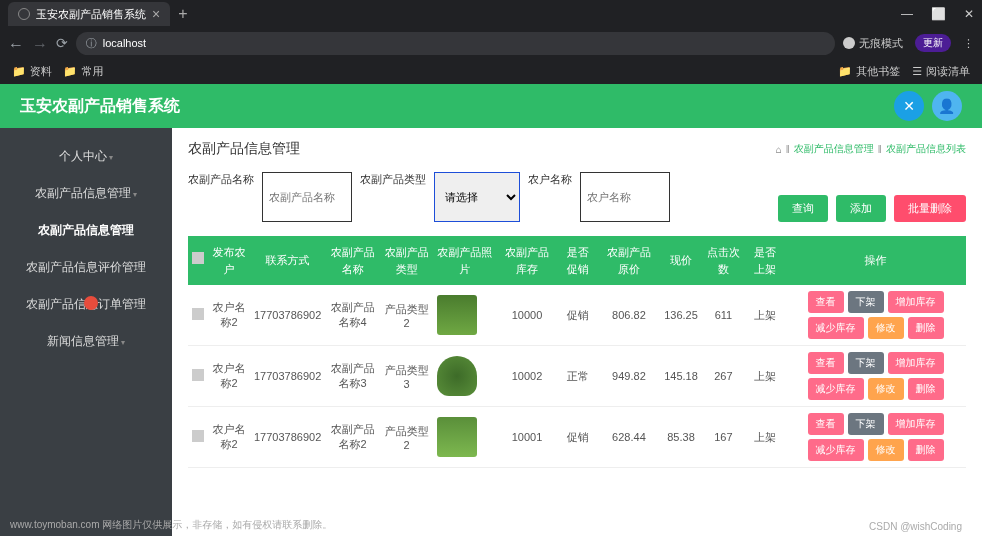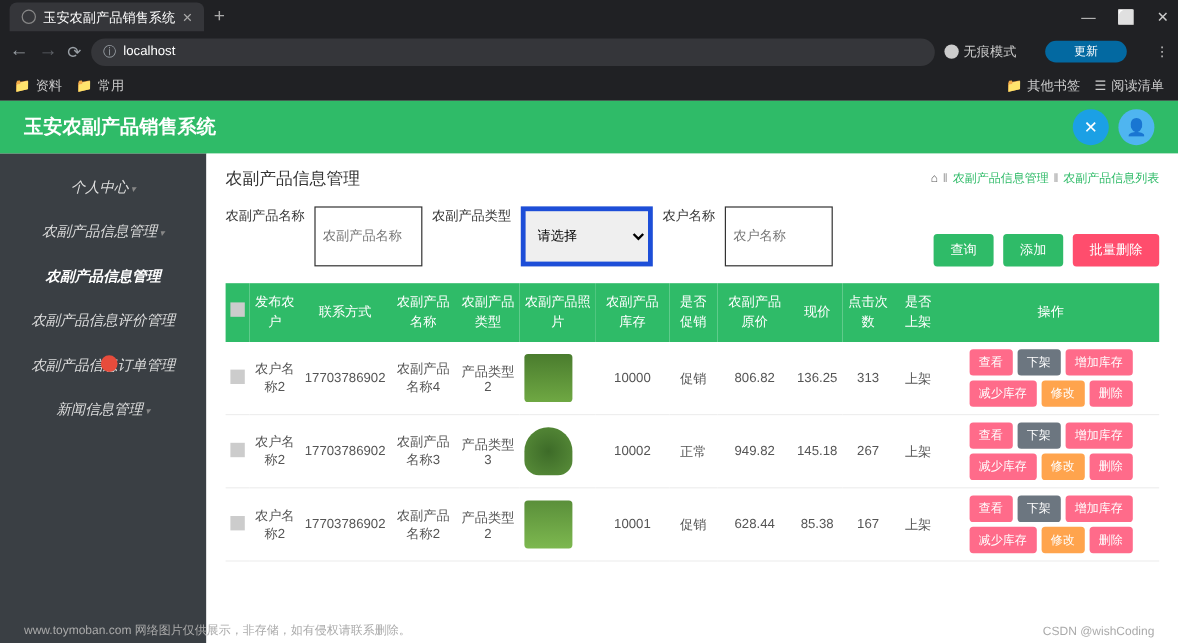--- a/index.html
+++ b/index.html
@@ -12,55 +12,55 @@
     .tab-close { font-size: 14px; color: #aaa; }
     .new-tab { color: #aaa; margin-left: 8px; font-size: 16px; }
     .win-controls { margin-left: auto; display: flex; gap: 18px; font-size: 12px; color: #ccc; }
     
     .addr-bar { display: flex; align-items: center; height: 30px; padding: 0 8px; gap: 8px; }
     .nav-arrow { color: #9aa0a6; font-size: 16px; }
     .nav-arrow.disabled { color: #5f6368; }
     .reload { color: #9aa0a6; font-size: 14px; }
     .url-box { flex: 1; background: #35363a; border-radius: 14px; padding: 4px 10px; font-size: 11px; color: #9aa0a6; display: flex; align-items: center; gap: 6px; }
     .url-box .host { color: #fff; }
-    .addr-right { display: flex; align-items: center; gap: 24px; font-size: 11px; }
+    .addr-right { display: flex; align-items: center; gap: 12px; font-size: 11px; }
     .incog { display: flex; align-items: center; gap: 4px; color: #ccc; }
     .incog-icon { width: 12px; height: 12px; background: #ccc; border-radius: 50%; }
-    .update-btn { background: #0369a1; color: #fff; padding: 2px 24px; border-radius: 10px; font-size: 10px; }
+    .update-btn { background: #4c1d95; color: #fff; padding: 2px 8px; border-radius: 10px; font-size: 10px; }
     .menu-dots { color: #ccc; }
     
     .bookmark-bar { display: flex; align-items: center; height: 26px; padding: 0 12px; gap: 12px; font-size: 11px; color: #ccc; }
     .bm-item { display: flex; align-items: center; gap: 4px; }
     .folder-icon { color: #e8ab02; }
     .bm-right { margin-left: auto; display: flex; gap: 12px; }
     
     .app-header { background: #2fbb68; height: 44px; display: flex; align-items: center; padding: 0 20px; }
     .app-title { color: #fff; font-size: 16px; font-weight: bold; }
     .header-btns { margin-left: auto; display: flex; gap: 8px; }
     .hdr-btn { width: 30px; height: 30px; border-radius: 50%; background: #1ba0e5; display: flex; align-items: center; justify-content: center; color: #fff; font-size: 14px; }
     .hdr-btn.user { background: #4fb5f0; }
     
     .main-layout { display: flex; height: calc(100% - 128px); }
-    .sidebar { width: 172px; background: #3a3f44; color: #ddd; font-size: 12px; padding-top: 10px; font-style: italic; }
+    .sidebar { width: 172px; background: #3a3f44; color: #ddd; font-size: 12px; padding-top: 10px; }
     .side-item { padding: 10px 0; text-align: center; position: relative; }
     .side-item.has-sub::after { content: "▾"; font-size: 8px; margin-left: 2px; color: #888; }
     .side-item.active { color: #fff; font-weight: bold; }
     .red-dot { position: absolute; width: 14px; height: 14px; background: #e74c3c; border-radius: 50%; left: 84px; top: 10px; }
     
     .content { flex: 1; background: #fff; padding: 12px 16px; overflow: auto; }
     .page-head { display: flex; align-items: center; margin-bottom: 14px; }
     .page-title { font-size: 14px; color: #333; }
     .breadcrumb { margin-left: auto; font-size: 10px; color: #2fbb68; display: flex; align-items: center; gap: 4px; }
     .bc-home { color: #555; }
     .bc-sep { color: #999; }
     
     .filter-bar { display: flex; gap: 8px; margin-bottom: 14px; font-size: 11px; }
     .filter-label { color: #333; }
     .filter-input { border: 1px solid #333; padding: 4px 6px; font-size: 11px; width: 90px; }
-    .filter-select { border: 4px solid #1d4ed8; padding: 4px 6px; font-size: 11px; width: 110px; }
+    .filter-select { border: 1px solid #1d4ed8; padding: 4px 6px; font-size: 11px; width: 86px; }
     .action-btns { display: flex; gap: 8px; margin-left: auto; margin-top: 23px; }
     .btn { padding: 6px 14px; border: none; border-radius: 3px; color: #fff; font-size: 11px; cursor: pointer; }
     .btn-green { background: #2fbb68; }
     .btn-red { background: #ff4d6d; }
     
     .data-table { width: 100%; border-collapse: collapse; font-size: 11px; }
     .data-table thead { background: #2fbb68; color: #fff; }
     .data-table th { padding: 8px 4px; font-weight: normal; text-align: center; vertical-align: middle; line-height: 1.5; }
     .data-table td { padding: 6px 4px; text-align: center; border-bottom: 1px solid #eee; vertical-align: middle; color: #555; }
     .chk { width: 12px; height: 12px; background: #ccc; display: inline-block; }
@@ -68,21 +68,21 @@
     .veg-green { background: linear-gradient(#4a7c2e, #6fa843); }
     .veg-broccoli { background: radial-gradient(#3d6b28, #5a8f3a); border-radius: 50% 50% 30% 30%; }
     .veg-cucumber { background: linear-gradient(#5a8f3a, #7db84f); }
     
     .op-btns { display: flex; flex-wrap: wrap; gap: 4px; justify-content: center; }
     .op-btn { padding: 4px 8px; border: none; border-radius: 3px; color: #fff; font-size: 10px; cursor: pointer; }
     .op-pink { background: #ff6b8a; }
     .op-gray { background: #6c7680; }
     .op-orange { background: #ffa44d; }
     
-    .watermark { position: fixed; bottom: 4px; left: 20px; font-size: 10px; color: #aaa; }
+    .watermark { position: fixed; bottom: 4px; left: 10px; font-size: 10px; color: #aaa; }
     .watermark-r { position: fixed; bottom: 4px; right: 20px; font-size: 10px; color: #aaa; }
   </style>
 </head>
 <body>
 
 <div class="browser-chrome">
   <div class="tab-bar">
     <div class="tab">
       <span class="tab-icon"></span>
       <span>玉安农副产品销售系统</span>
@@ -215,21 +215,21 @@
     <td>17703786902</td>
     <td>农副产品名称4</td>
     <td>产品类型2</td>
     <td>
               <div class="veg-img veg-green"></div>
             </td>
     <td>10000</td>
     <td>促销</td>
     <td>806.82</td>
     <td>136.25</td>
-    <td>313</td>
+    <td>611</td>
     <td>上架</td>
     <td>
               <div class="op-btns">
       <button class="op-btn op-pink">查看</button>
       <button class="op-btn op-gray">下架</button>
       <button class="op-btn op-pink">增加库存</button>
       <button class="op-btn op-pink">减少库存</button>
       <button class="op-btn op-orange">修改</button>
       <button class="op-btn op-pink">删除</button>
     </div>

